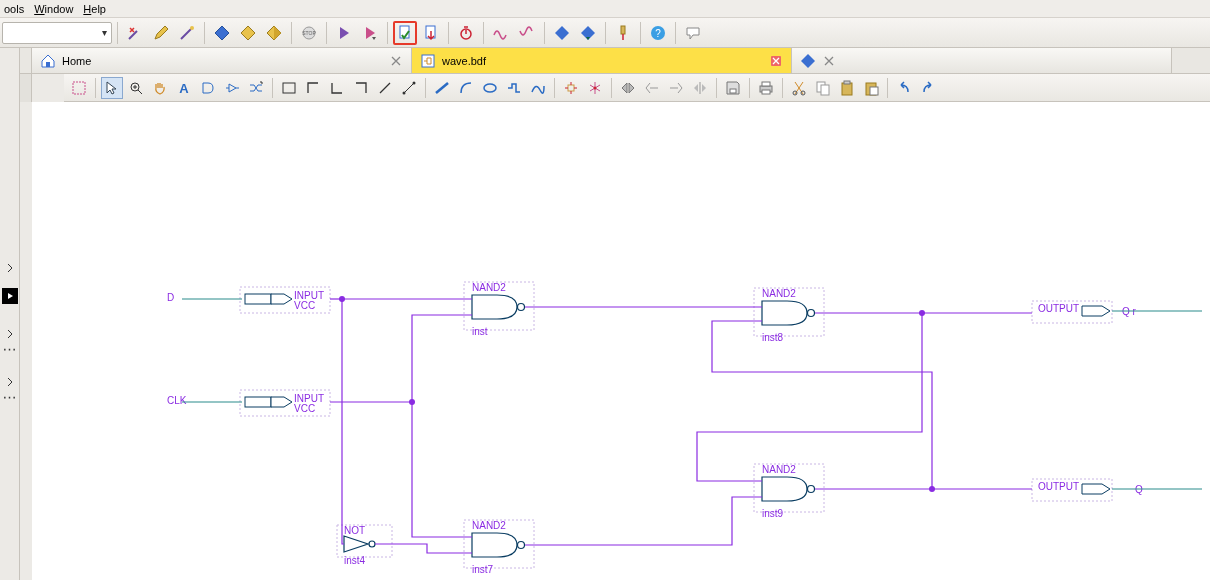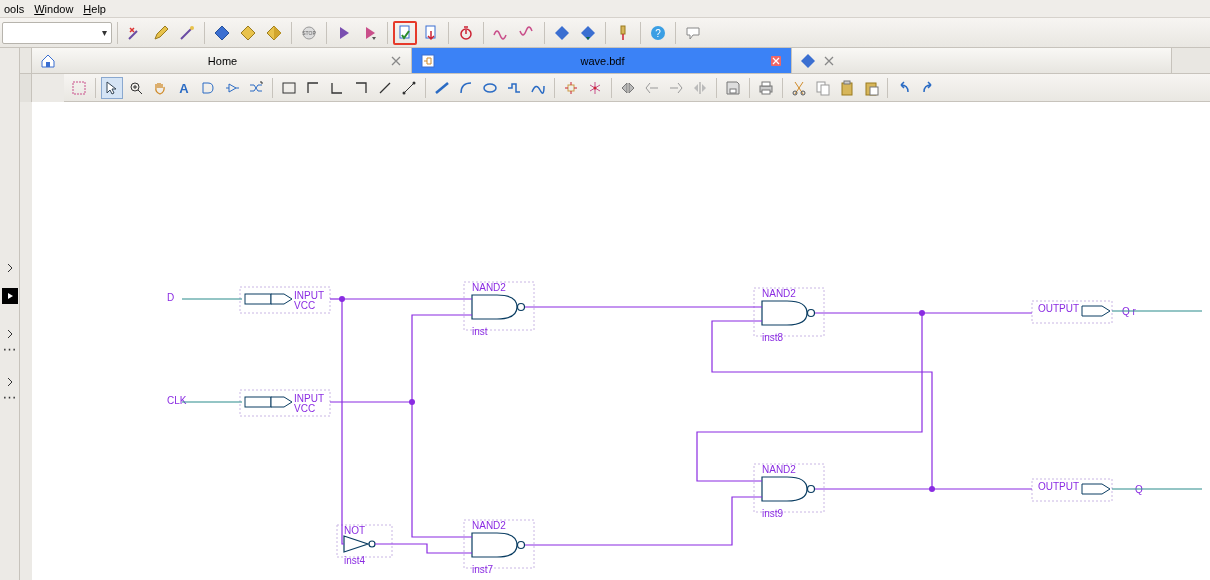--- a/index.html
+++ b/index.html
@@ -15,22 +15,22 @@
   .tb-sep { width:1px; height:22px; background:#c7c3bc; margin:0 3px;}
   .tb-btn { width:24px; height:24px; display:flex; align-items:center; justify-content:center; border:1px solid transparent; border-radius:2px;}
   .tb-btn svg { width:16px; height:16px; }
   .dropdown-empty { width:110px; height:22px; background:#fff; border:1px solid #b7b4ad; border-radius:2px; display:flex; align-items:center; justify-content:flex-end;}
   .dropdown-empty::after{ content:"▾"; font-size:10px; padding-right:4px; color:#333;}
   .highlight-red { border:2px solid #e63a2a !important; padding:1px;}
   
   .tabbar { height:26px; background:#e9e7e2; display:flex; border-bottom:1px solid #c7c3bc;}
   .left-gutter { width:32px; border-right:1px solid #c7c3bc; background:#e9e7e2;}
   .tab { display:flex; align-items:center; gap:6px; padding:0 8px; border-right:1px solid #c7c3bc; min-width:380px; background:linear-gradient(#f9f8f5,#e7e5e0);}
-  .tab.active { background:#3b82f6; }
-  .tab .title { flex:1; text-align:center; }
+  .tab.active { background:#fde047; }
+  .tab .title { flex:1; text-align:left; }
   .tab .close { width:14px; height:14px; display:flex; align-items:center; justify-content:center; }
   .tab .close svg{width:10px;height:10px;}
   .tab .ticon { width:16px; height:16px; }
   
   .edbar-wrap{ display:flex; }
   .edbar { height:28px; background:linear-gradient(#f7f5f2,#e9e7e2); border-bottom:1px solid #c7c3bc; display:flex; align-items:center; padding:0 4px; gap:2px; margin-left:32px; flex:1;}
   .ed-sep { width:1px; height:20px; background:#c7c3bc; margin:0 3px;}
   .ed-btn { width:22px; height:22px; display:flex; align-items:center; justify-content:center;}
   .ed-btn svg{width:16px;height:16px;}
   

